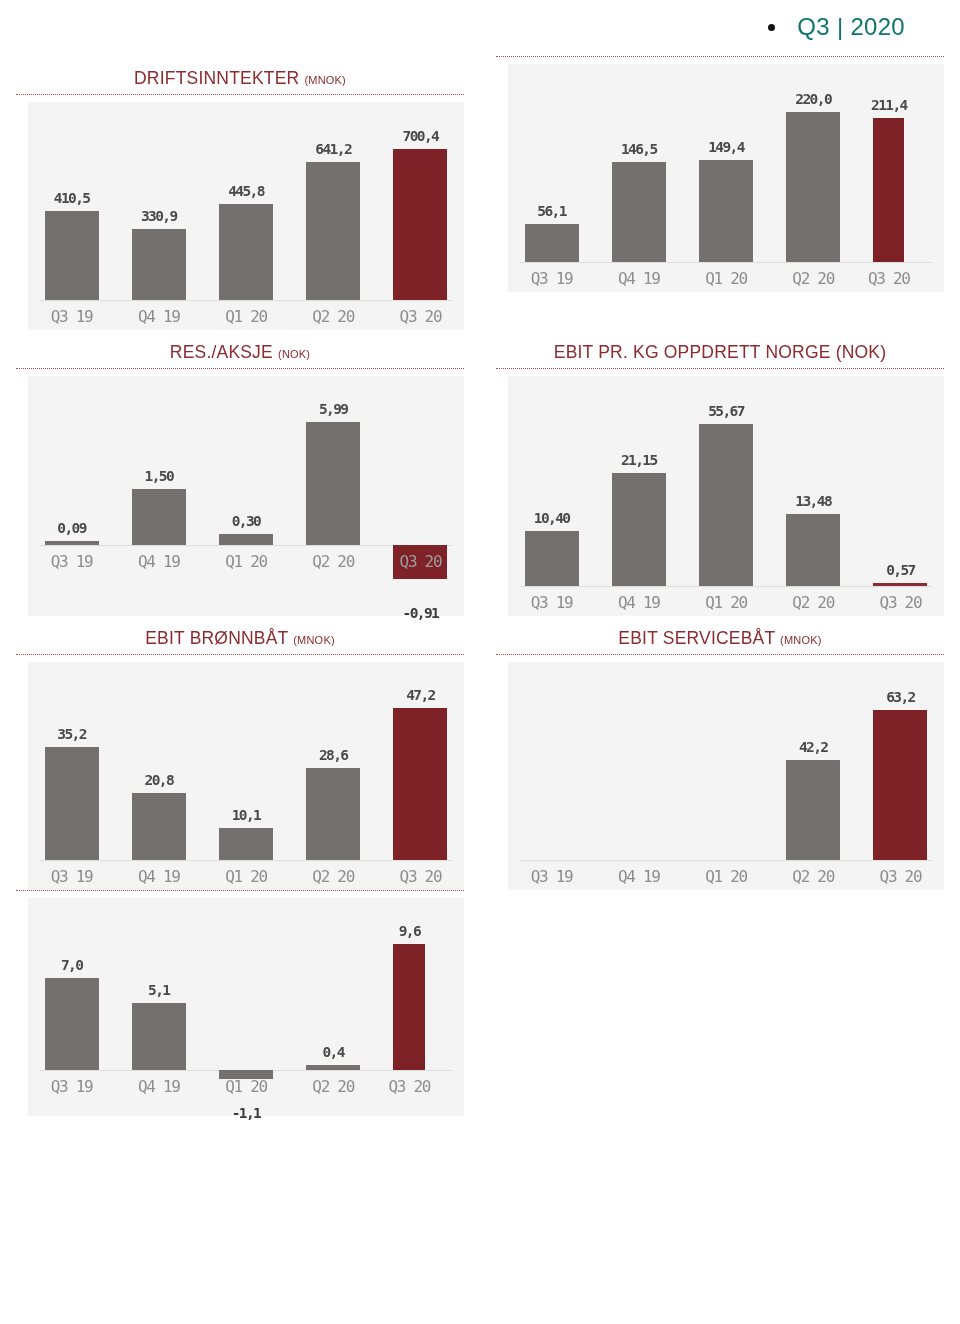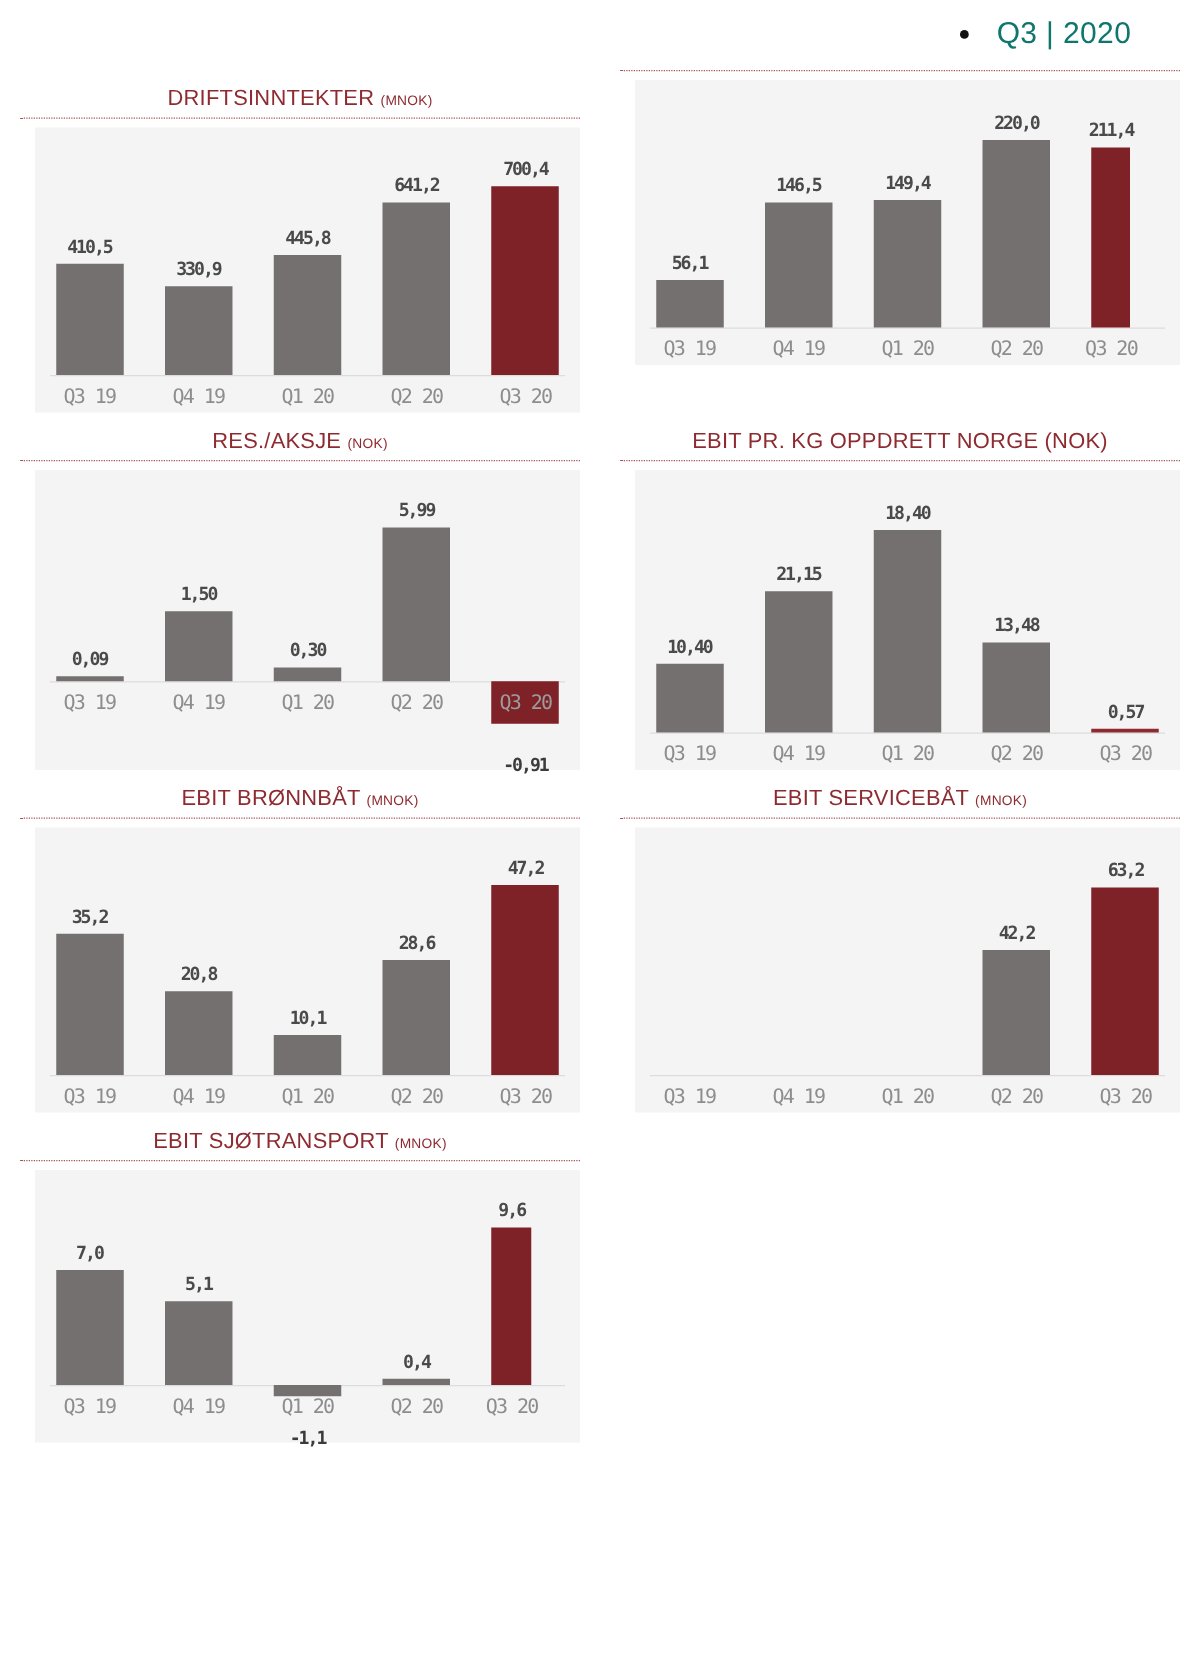--- a/index.html
+++ b/index.html
@@ -276,21 +276,21 @@
               <div class="vlabel" style="top: 133.533px;">10,40</div>
               <div class="cat" style="top: 217px;">Q3 19</div>
             </div>
             <div class="col" style="left: 103.768px; width: 54.064px;">
               <div class="bar" style="top: 97.2px; height: 112.8px;"></div>
               <div class="vlabel" style="top: 76.2px;">21,15</div>
               <div class="cat" style="top: 217px;">Q4 19</div>
             </div>
             <div class="col" style="left: 190.968px; width: 54.064px;">
               <div class="bar" style="top: 48.1333px; height: 161.867px;"></div>
-              <div class="vlabel" style="top: 27.1333px;">18,40</div>
+              <div class="vlabel" style="top: 27.1333px;">55,67</div>
               <div class="cat" style="top: 217px;">Q1 20</div>
             </div>
             <div class="col" style="left: 278.168px; width: 54.064px;">
               <div class="bar" style="top: 138.107px; height: 71.8933px;"></div>
               <div class="vlabel" style="top: 117.107px;">13,48</div>
               <div class="cat" style="top: 217px;">Q2 20</div>
             </div>
             <div class="col" style="left: 365.368px; width: 54.064px;">
               <div class="bar thin-accent" style="top: 206.96px; height: 3.04px;"></div>
               <div class="vlabel" style="top: 185.96px;">0,57</div>
@@ -368,24 +368,20 @@
               <div class="vlabel" style="top: 26.7855px;">63,2</div>
               <div class="cat" style="top: 205px;">Q3 20</div>
             </div>
           </div>
         </div>
     </div>
   </div>
 
   <div class="row">
     <div class="panel">
-      <div class="panel-title">
-        <span>EBIT SJØTRANSPORT</span>
-        <span class="unit">(MNOK)</span>
-      </div>
       <div class="rule"></div>
       <div class="plot short">
           <div class="bars">
             <div class="axis" style="top: 172.205px;"></div>
             <div class="col" style="left: 16.568px; width: 54.064px;">
               <div class="bar" style="top: 80.0684px; height: 92.1368px;"></div>
               <div class="vlabel" style="top: 59.0684px;">7,0</div>
               <div class="cat" style="top: 179.205px;">Q3 19</div>
             </div>
             <div class="col" style="left: 103.768px; width: 54.064px;">

